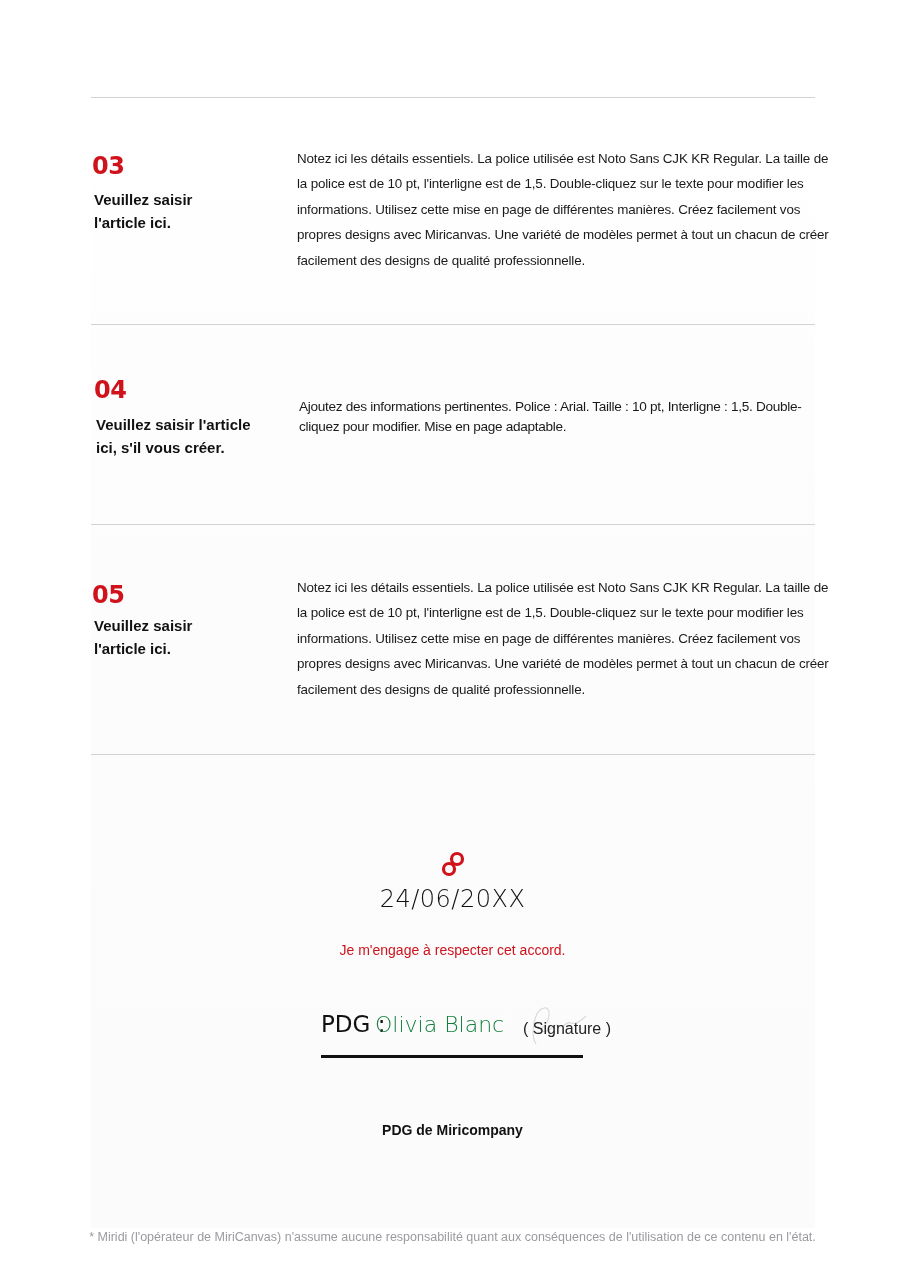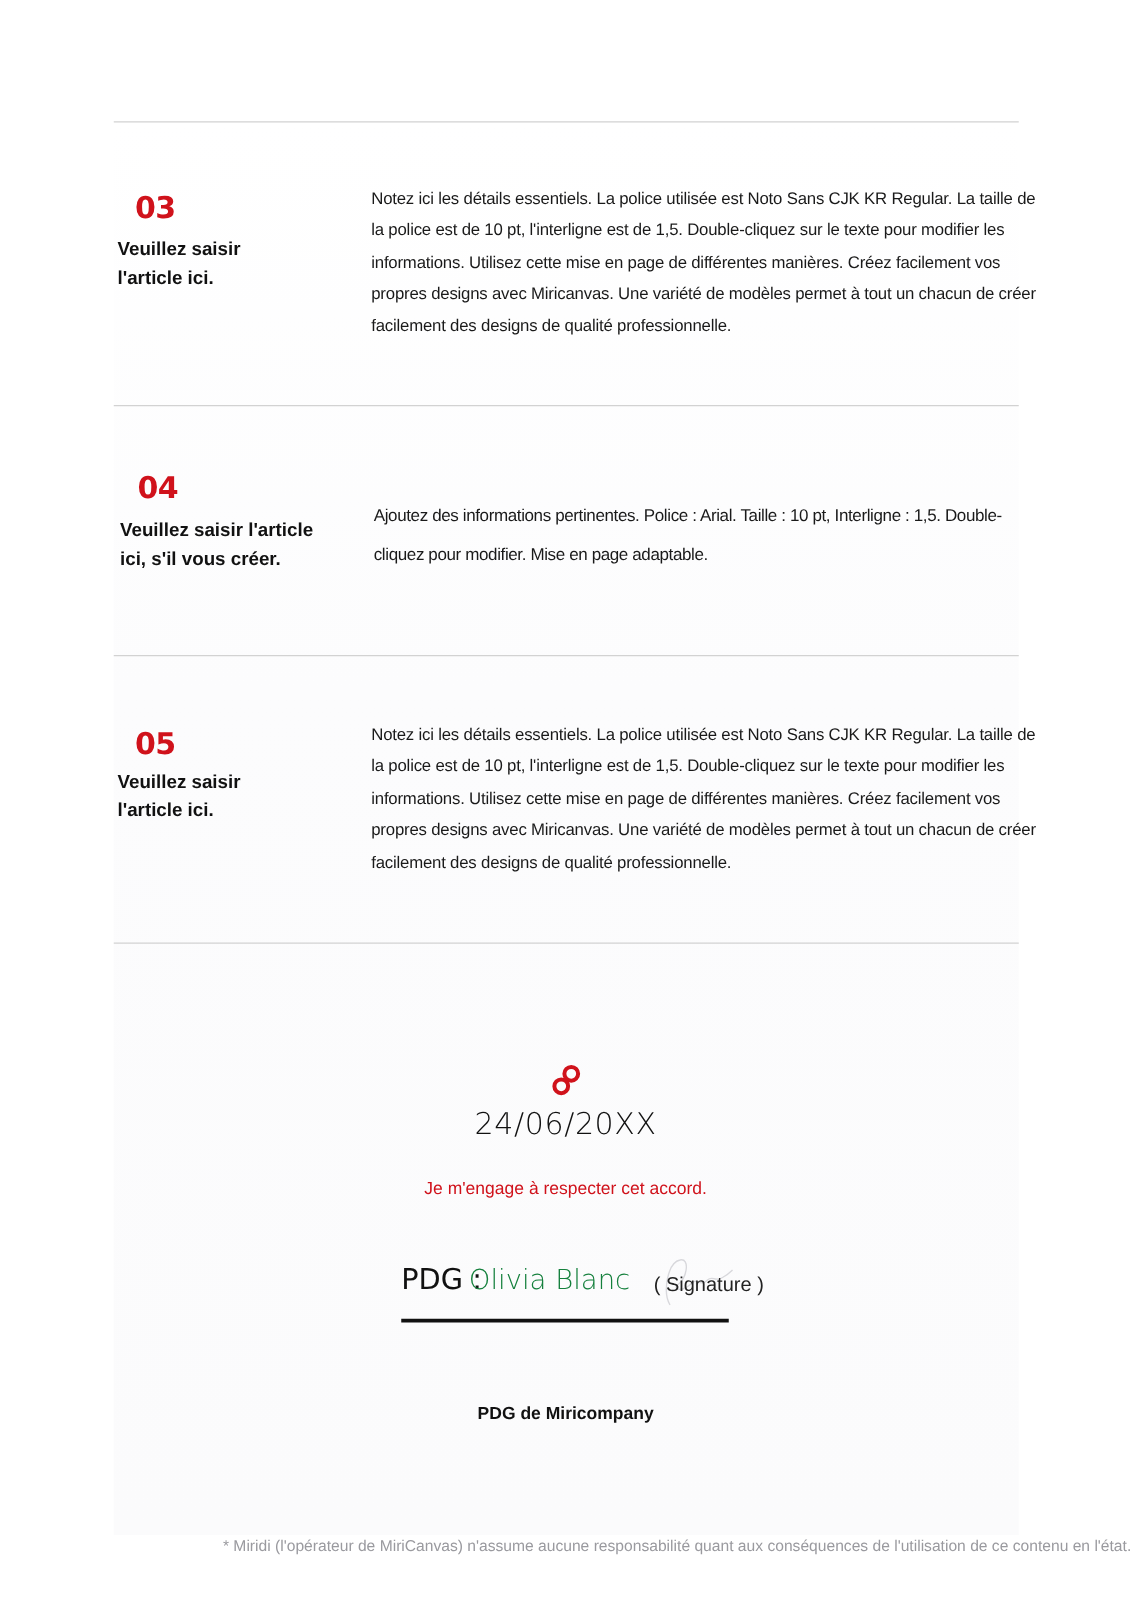--- a/index.html
+++ b/index.html
@@ -5,35 +5,35 @@
   html, body { margin: 0; padding: 0; }
   body {
     width: 905px; height: 1280px; background: #ffffff; position: relative; overflow: hidden;
     font-family: "Liberation Sans", "DejaVu Sans", sans-serif; color: #111;
   }
   .page { position: absolute; left: 0; top: 0; width: 905px; height: 1280px; }
   .shade { position: absolute; left: 91px; top: 98px; width: 724px; height: 1130px;
     background: linear-gradient(#ffffff, #fcfcfd 40%, #fbfbfc); }
   .rule { position: absolute; left: 91px; width: 724px; height: 1px; background: #d2d2d2; }
   .num { position: absolute; color: #d0121b; font-weight: 700; font-size: 24px; letter-spacing: -0.5px;
-    font-family: "DejaVu Sans", sans-serif; margin-left: 16px; }
+    font-family: "DejaVu Sans", sans-serif; }
   .heading { position: absolute; font-weight: 700; font-size: 15px; line-height: 22.5px; color: #111; }
   .body { position: absolute; font-size: 13.4px; line-height: 25.4px; color: #1a1a1a; letter-spacing: -0.15px; margin-left: 18px; }
-  .body.condensed { font-size: 13.6px; line-height: 31px; letter-spacing: -0.3px; }
+  .body.condensed { font-size: 13.6px; line-height: 20px; letter-spacing: -0.3px; }
   .center { position: absolute; left: 0; width: 905px; text-align: center; }
   .date { font-size: 24px; color: #111; letter-spacing: 0.5px; font-family: "DejaVu Sans", sans-serif; font-weight: 300; }
   .pledge { font-size: 14px; color: #d0121b; }
   .sig-row { position: absolute; left: 321px; top: 1008px; width: 262px; height: 40px; }
   .sig-label { position: absolute; left: 0; top: 3px; font-size: 23px; color: #111; font-family: "DejaVu Sans", sans-serif; }
   .sig-name { position: absolute; left: 54px; top: 4px; font-size: 22px; color: #15803d; font-family: "DejaVu Sans", sans-serif; font-weight: 300; }
   .sig-hint { position: absolute; left: 202px; top: 12px; font-size: 16px; color: #222; white-space: nowrap; }
   .sig-scribble { position: absolute; left: 203px; top: -4px; }
   .sig-line { position: absolute; left: 321px; top: 1055px; width: 262px; height: 3px; background: #111; }
   .title-sub { font-size: 14px; font-weight: 700; color: #111; }
-  .footer { position: absolute; left: 0; width: 905px; top: 1230px; text-align: right; font-size: 12.5px; color: #9a9a9f; }
+  .footer { position: absolute; left: 0; width: 905px; top: 1230px; text-align: center; font-size: 12.5px; color: #9a9a9f; }
 </style>
 </head>
 <body>
 
 <div class="page">
   <div class="shade"></div>
 
   <div class="rule" style="top:97px"></div>
 
   <section>

